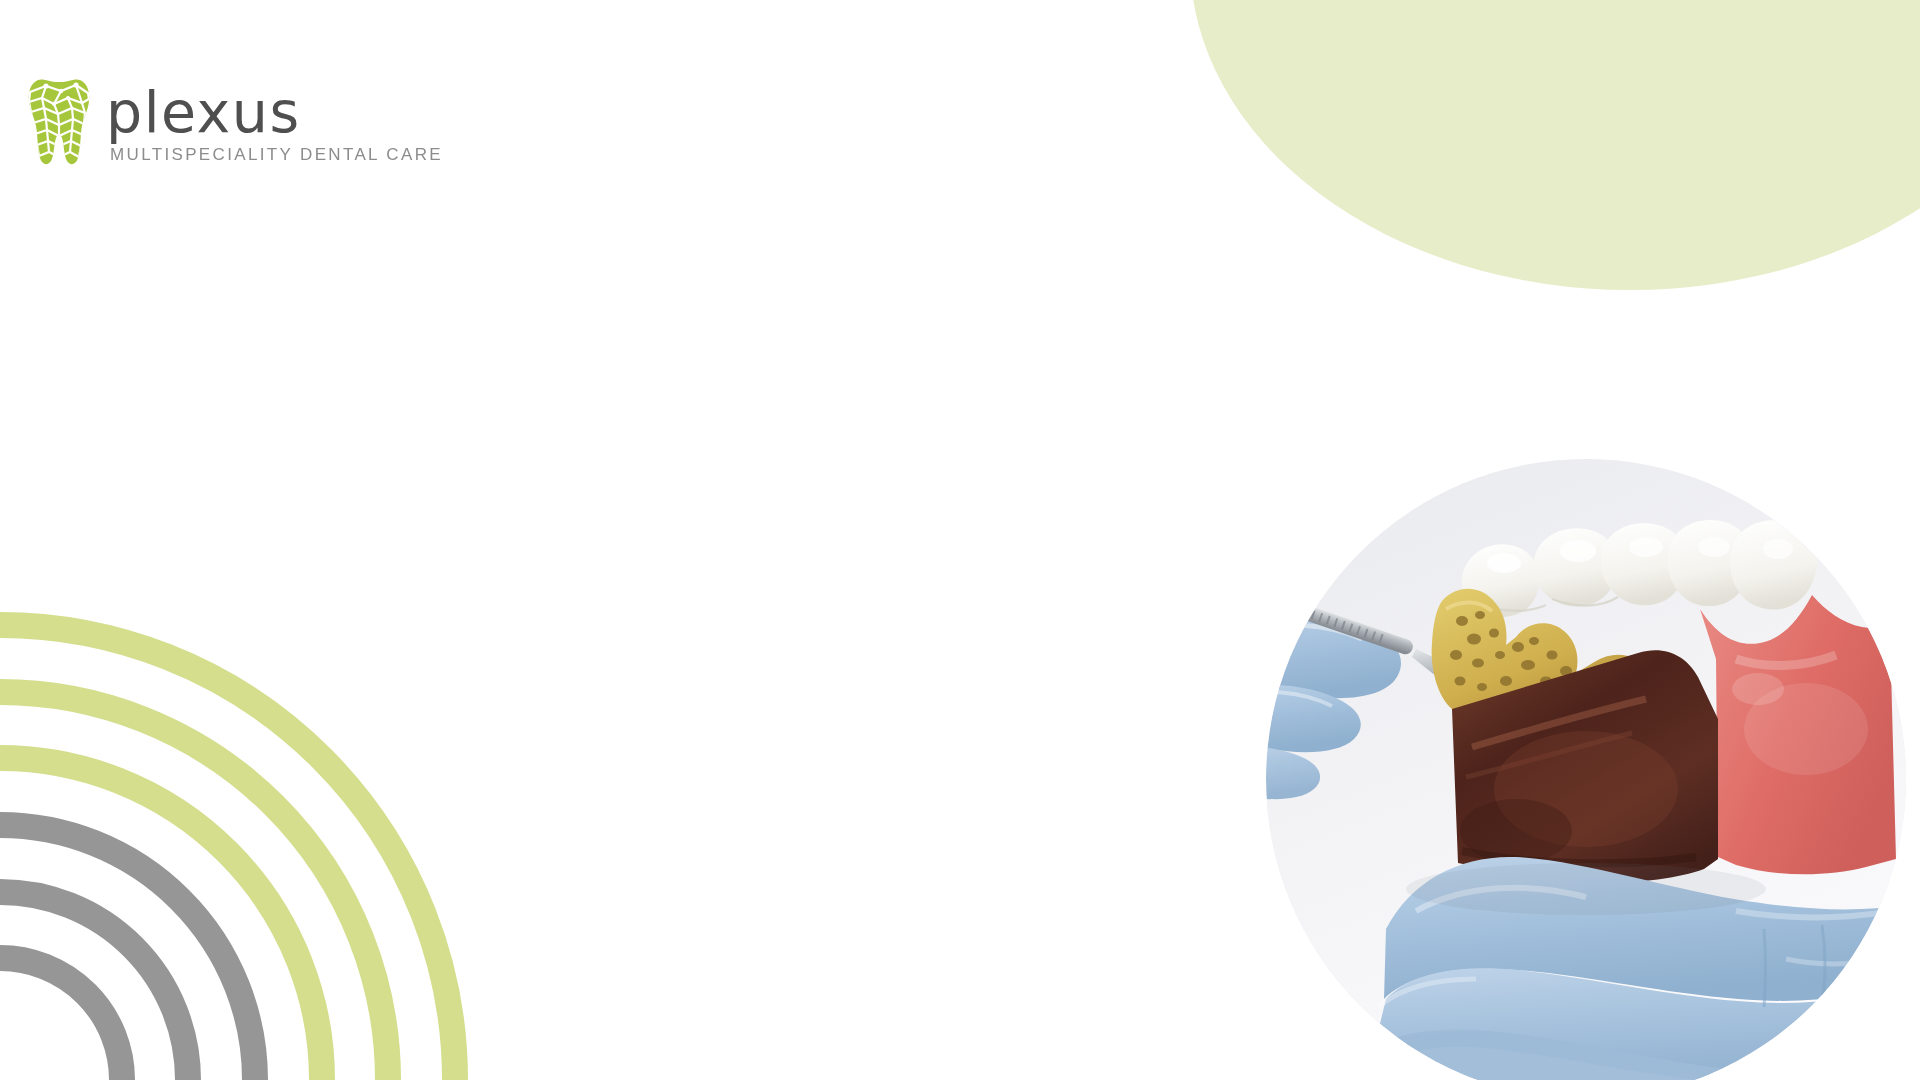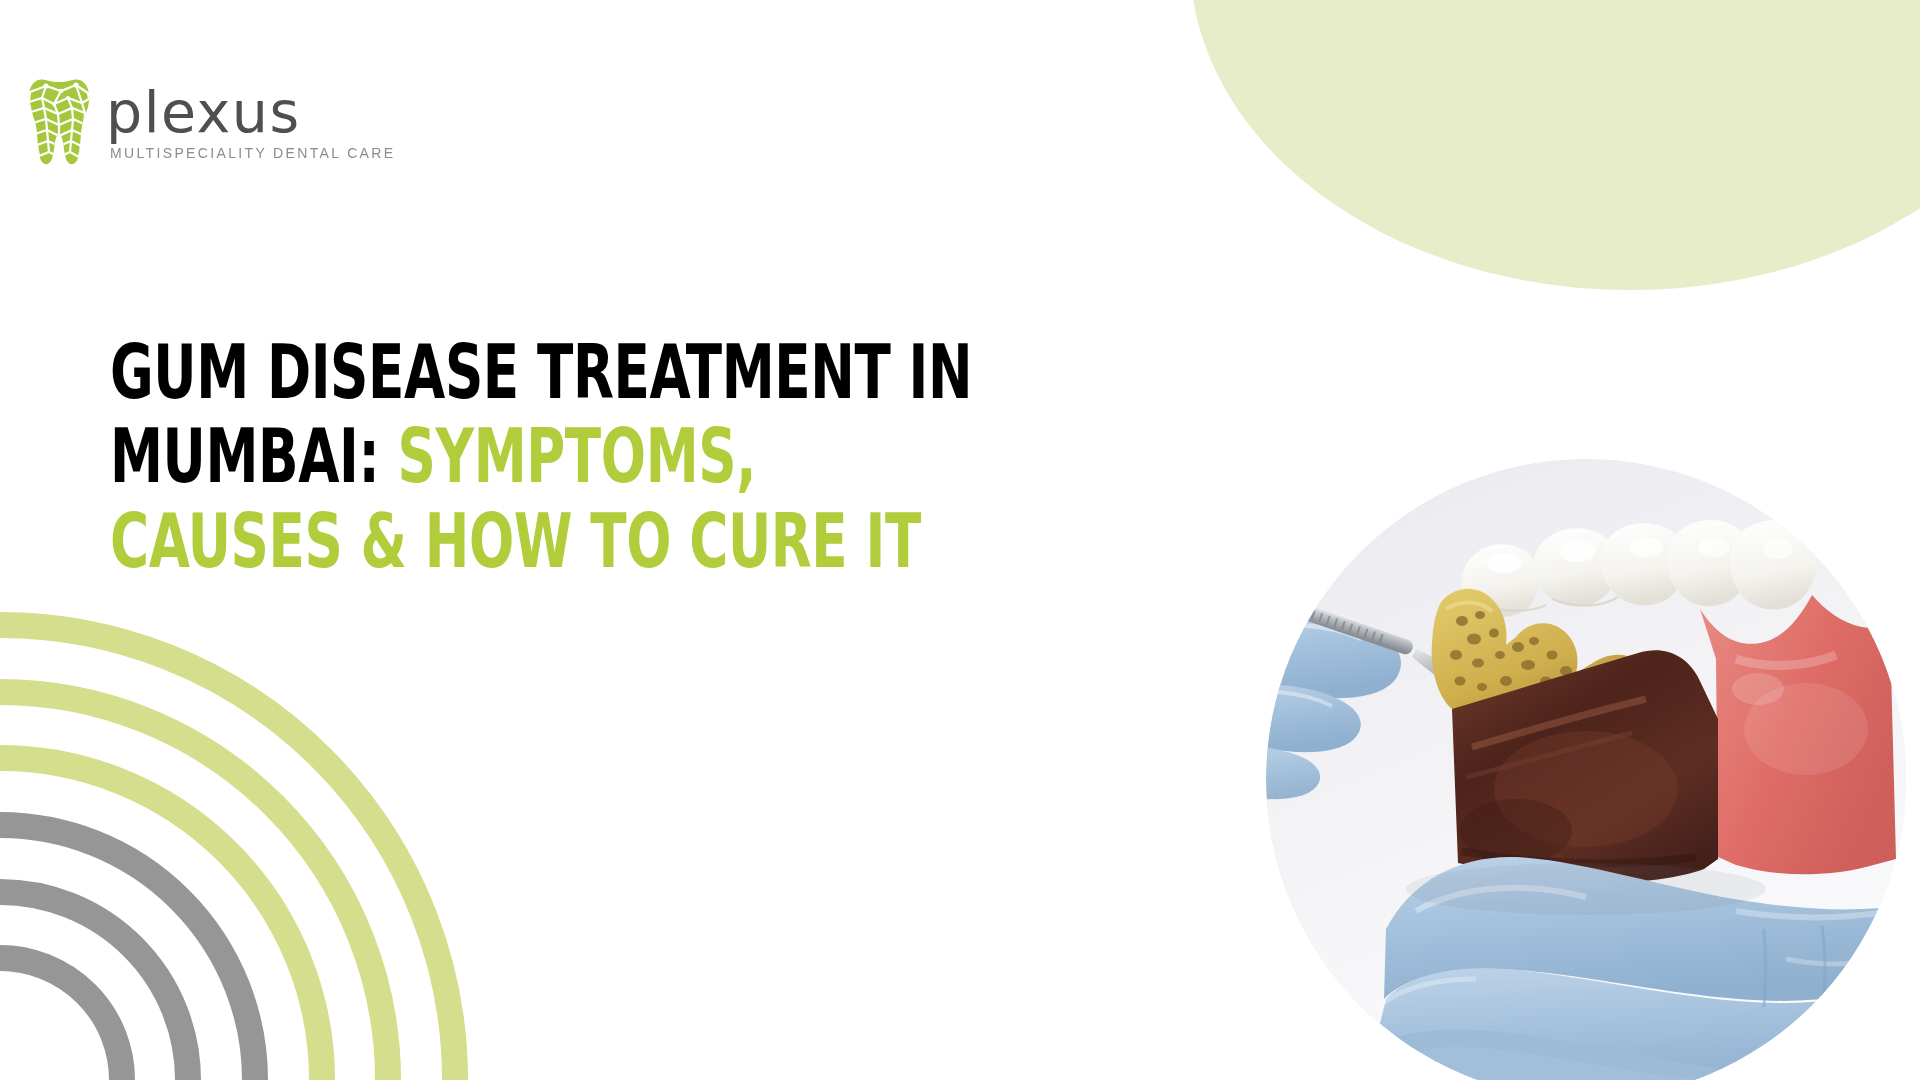--- a/index.html
+++ b/index.html
@@ -56,21 +56,21 @@
     font-size:57px;
     line-height:0.92;
     letter-spacing:1.5px;
     color:#4F4F4F;
     font-weight:400;
     text-transform:lowercase;
   }
   .logo-tag {
     margin-top:7px;
     font-family:"Liberation Sans", sans-serif;
-    font-size:14px;
+    font-size:17px;
     letter-spacing:2.35px;
     color:#8C8C8C;
     font-weight:400;
     white-space:nowrap;
     text-align:right;
     padding-left:4px;
   }
 
   
   .headline {
@@ -162,25 +162,20 @@
 
         <path d="M29 56 L31 72 L33 56 Z" fill="#ffffff"></path>
       </g>
     </svg>
     <div class="logo-textwrap">
       <div class="logo-word">plexus</div>
       <div class="logo-tag">MULTISPECIALITY DENTAL CARE</div>
     </div>
   </div>
 
-  <div class="headline">
-    <div class="headline-line">GUM DISEASE TREATMENT IN</div>
-    <div class="headline-line"><span>MUMBAI: </span><span class="hl-green">SYMPTOMS,</span></div>
-    <div class="headline-line hl-green">CAUSES &amp; HOW TO CURE IT</div>
-  </div>
 
   <div class="photo-circle">
     <svg viewBox="0 0 640 640">
       <defs>
         <linearGradient id="bgGrad" x1="0" y1="0" x2="0.4" y2="1">
           <stop offset="0%" stop-color="#E9EAEF"></stop>
           <stop offset="45%" stop-color="#F2F2F5"></stop>
           <stop offset="100%" stop-color="#FAFAFC"></stop>
         </linearGradient>
         <linearGradient id="gloveGrad" x1="0" y1="0" x2="0.3" y2="1">

